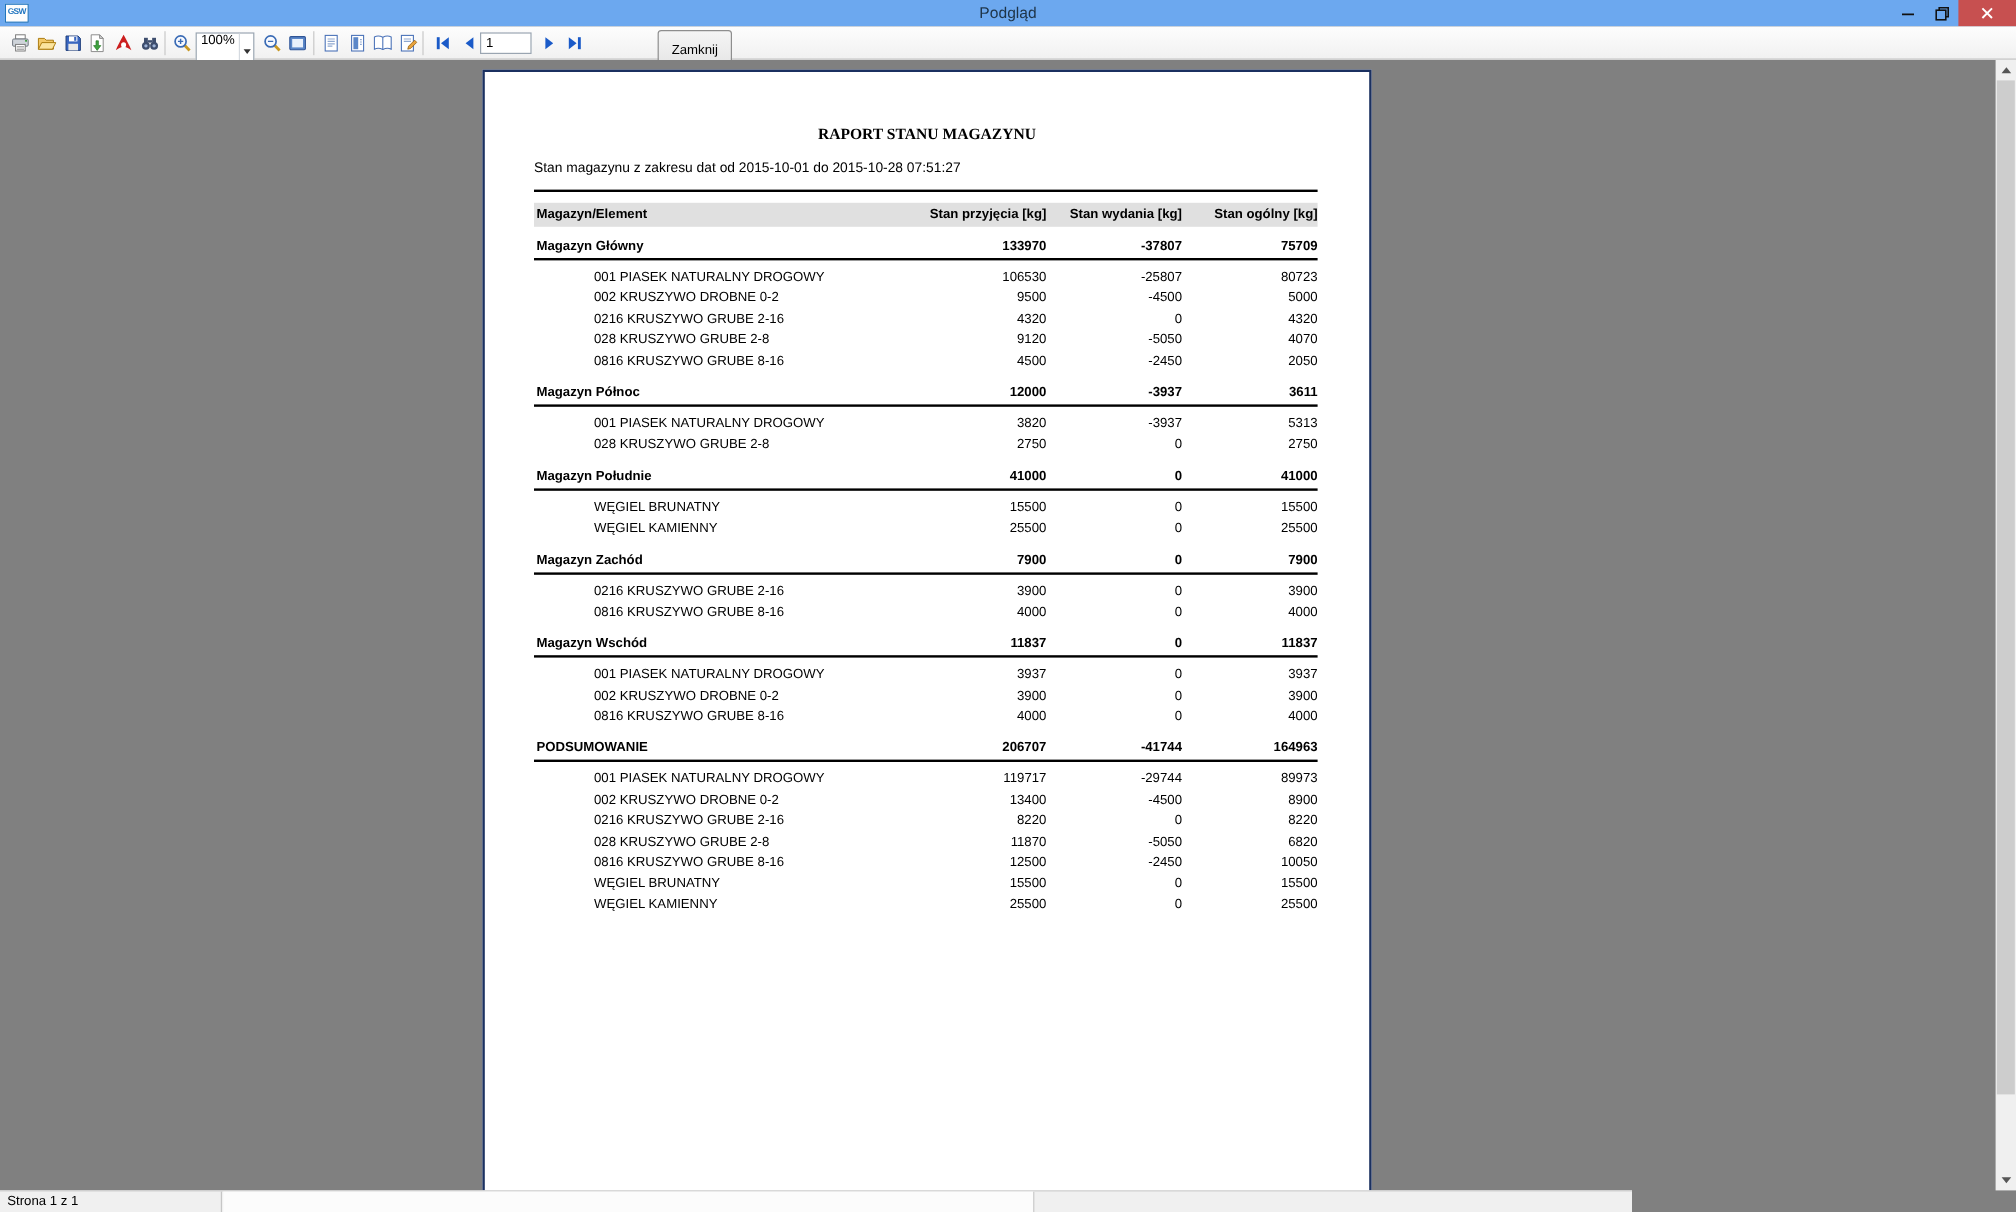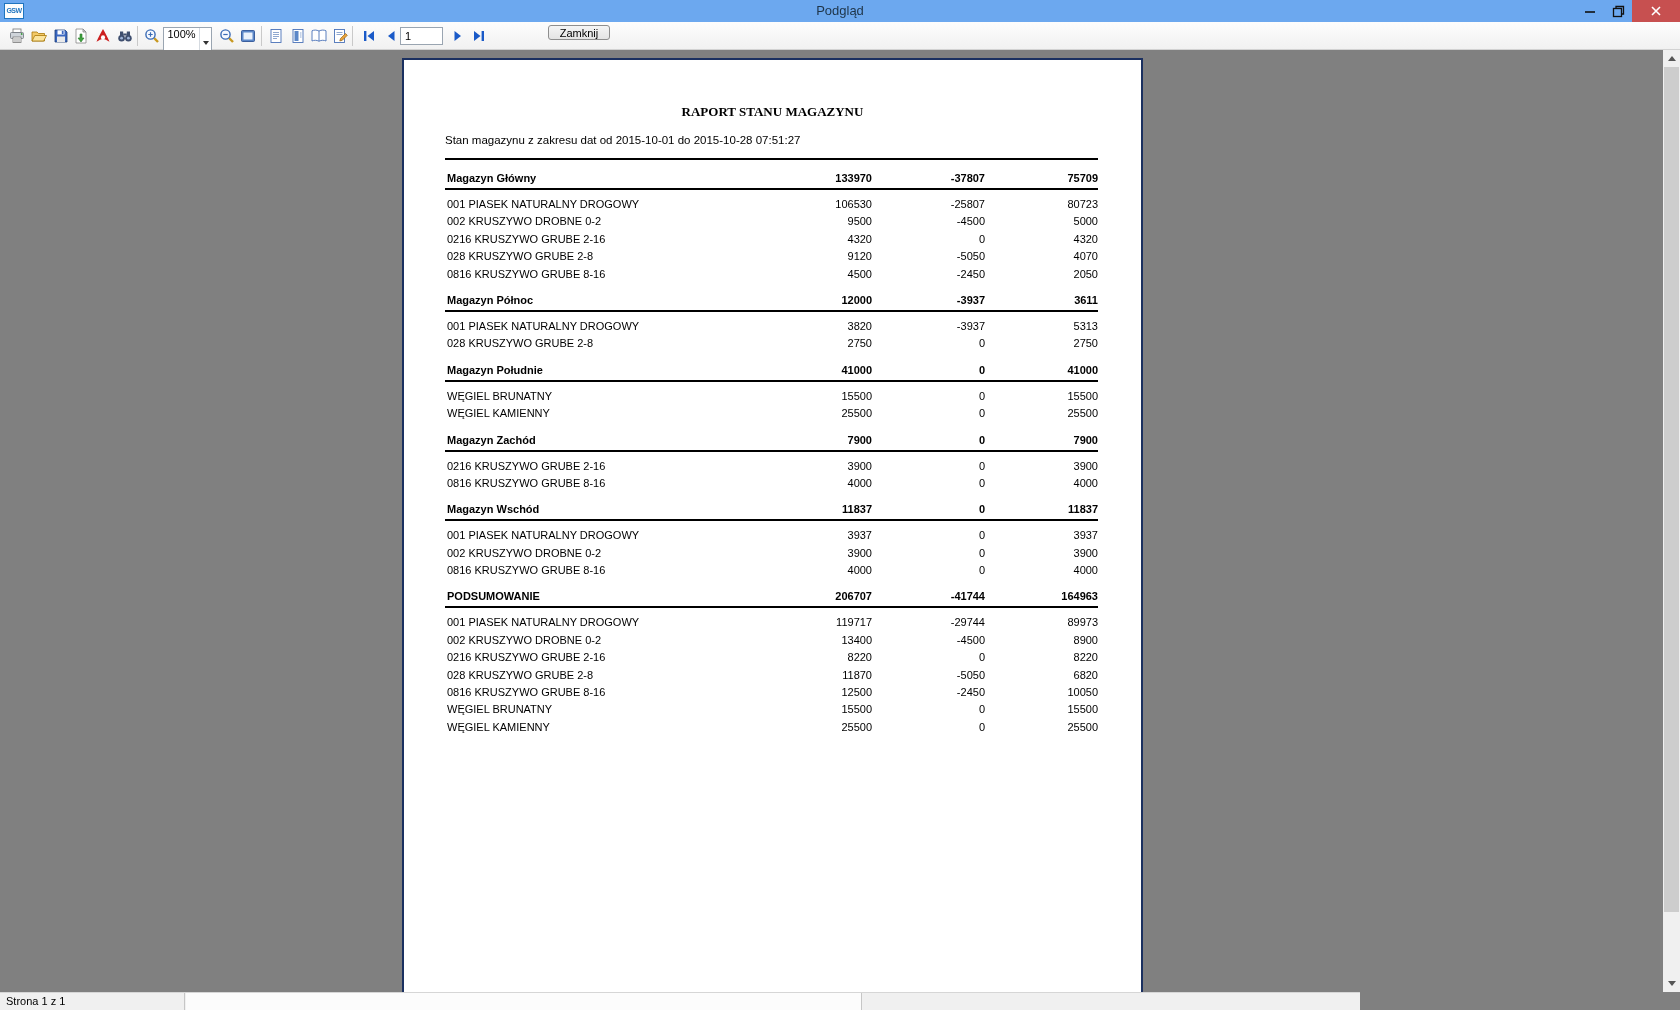--- a/index.html
+++ b/index.html
@@ -44,21 +44,21 @@
   }
   .combo .combo-txt { flex: 1; text-align: center; }
   .combo .chev { width: 12px; height: 100%; display: flex; align-items: center; justify-content: center; border-left: 1px solid #D5DAE0; }
   .tri-dn-s { width: 0; height: 0; border-left: 3.5px solid transparent; border-right: 3.5px solid transparent; border-top: 4px solid #333; }
   .page-input {
     position: absolute; left: 400px; top: 5px; width: 43px; height: 18px;
     border: 1px solid #9AA5B1; font-size: 11px; padding-left: 4px;
     font-family: "Liberation Sans", sans-serif;
   }
   .close-btn {
-    position: absolute; left: 548px; top: 3px; width: 62px; height: 15px;
+    position: absolute; left: 548px; top: 3px; width: 62px; height: 33px;
     background: linear-gradient(#F5F5F5, #E4E4E4);
     border: 1px solid #8E8E8E; border-radius: 3px;
     font-size: 11px; color: #000; display: flex; align-items: center; justify-content: center;
   }
 
   
   .content { position: absolute; left: 0; top: 50px; width: 1680px; height: 942px; background: #808080; overflow: hidden; }
   .page {
     position: absolute; left: 402px; top: 8px; width: 741px; height: 1010px;
     background: #fff; border: 2px solid #1B3060;
@@ -67,21 +67,21 @@
   .report-subtitle { margin: 14px 43px 0 41px; font-size: 11.5px; color: #000; }
   .rule { margin: 12px 43px 0 41px; border-top: 2px solid #000; }
   .rtable { margin: 9px 43px 0 41px; }
   .trow { display: flex; font-size: 11px; color: #000; }
   .c-name { flex: 1; padding-left: 2px; white-space: nowrap; overflow: hidden; }
   .c-val { width: 113px; text-align: right; white-space: nowrap; }
   .thead { font-weight: bold; background: #E0E0E0; height: 20px; align-items: center; }
   .tgroup { margin-top: 7px; }
   .group-row { font-weight: bold; height: 21px; line-height: 19px; border-bottom: 2px solid #000; }
   .items { padding: 6px 0 1px 0; }
-  .item-row { height: 17.4px; line-height: 17.4px; }
+  .item-row { height: 17.4px; line-height: 17.4px; margin-left: 48px; }
 
   
   .vscroll { position: absolute; right: 0; top: 50px; width: 17px; height: 942px; background: #F0F0F0; }
   .varrow { position: absolute; left: 0; width: 17px; height: 17px; display: flex; align-items: center; justify-content: center; }
   .varrow.up { top: 0; } .varrow.down { bottom: 0; }
   .tri-up { width: 0; height: 0; border-left: 4px solid transparent; border-right: 4px solid transparent; border-bottom: 5px solid #565656; }
   .tri-dn { width: 0; height: 0; border-left: 4px solid transparent; border-right: 4px solid transparent; border-top: 5px solid #565656; }
   .vthumb { position: absolute; left: 1px; top: 17px; width: 15px; height: 845px; background: #CDCDCD; }
 
   
@@ -252,20 +252,26 @@
   </div>
 </div>
 
 <div class="content">
   <div class="page">
     <div class="report-title">RAPORT STANU MAGAZYNU</div>
     <div class="report-subtitle">Stan magazynu z zakresu dat od 2015-10-01 do 2015-10-28 07:51:27</div>
     <div class="rule"></div>
 
     <div class="rtable">
+      <div class="trow thead">
+        <div class="c-name">Magazyn/Element</div>
+        <div class="c-val">Stan przyjęcia [kg]</div>
+        <div class="c-val">Stan wydania [kg]</div>
+        <div class="c-val">Stan ogólny [kg]</div>
+      </div>
       <div>
           <div class="tgroup">
             <div class="trow group-row">
               <div class="c-name">Magazyn Główny</div>
               <div class="c-val">133970</div>
               <div class="c-val">-37807</div>
               <div class="c-val">75709</div>
             </div>
             <div class="items">
               <div class="trow item-row">

